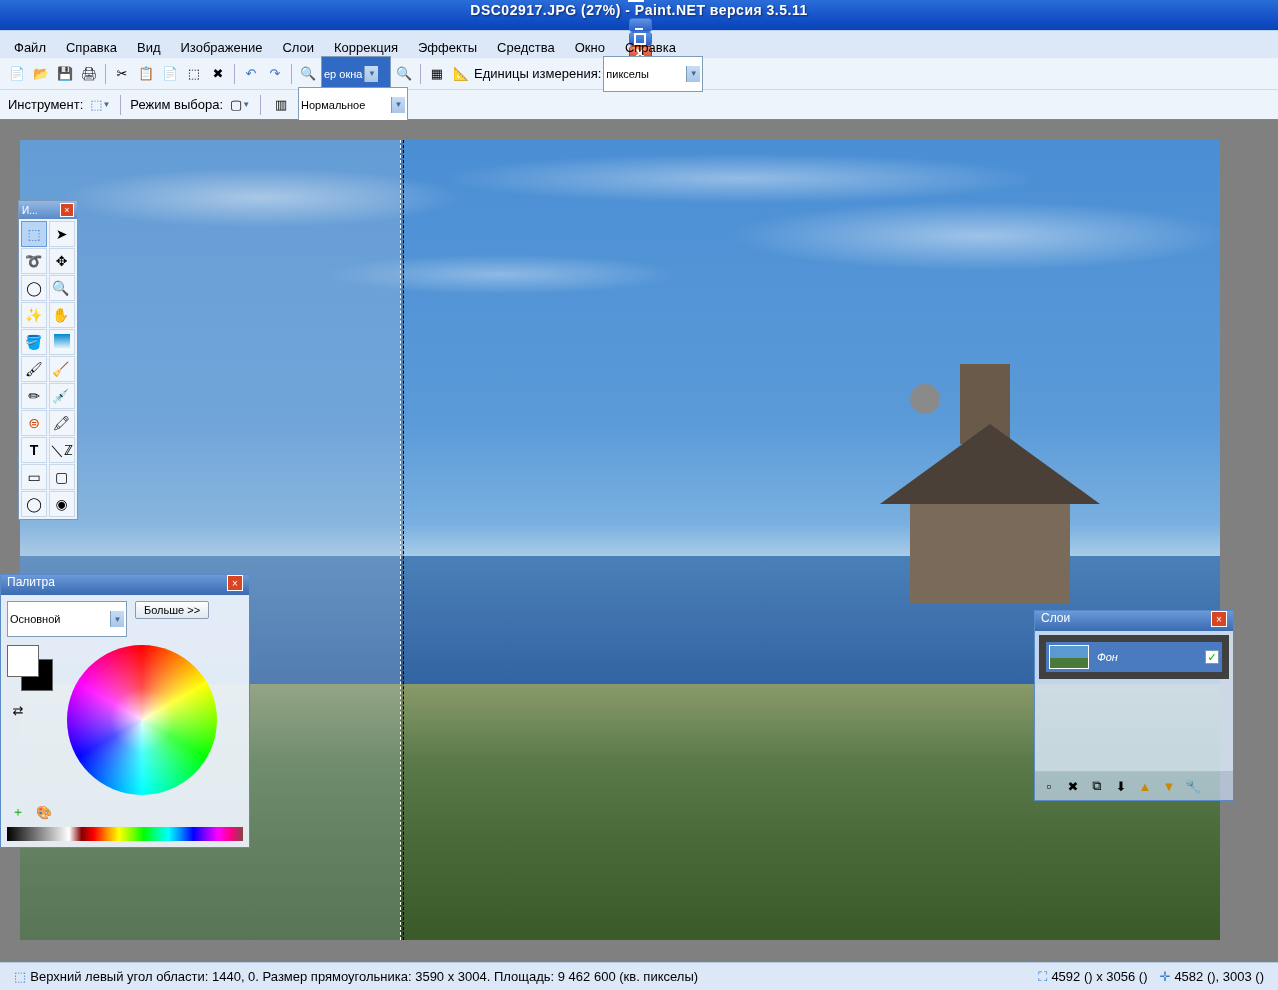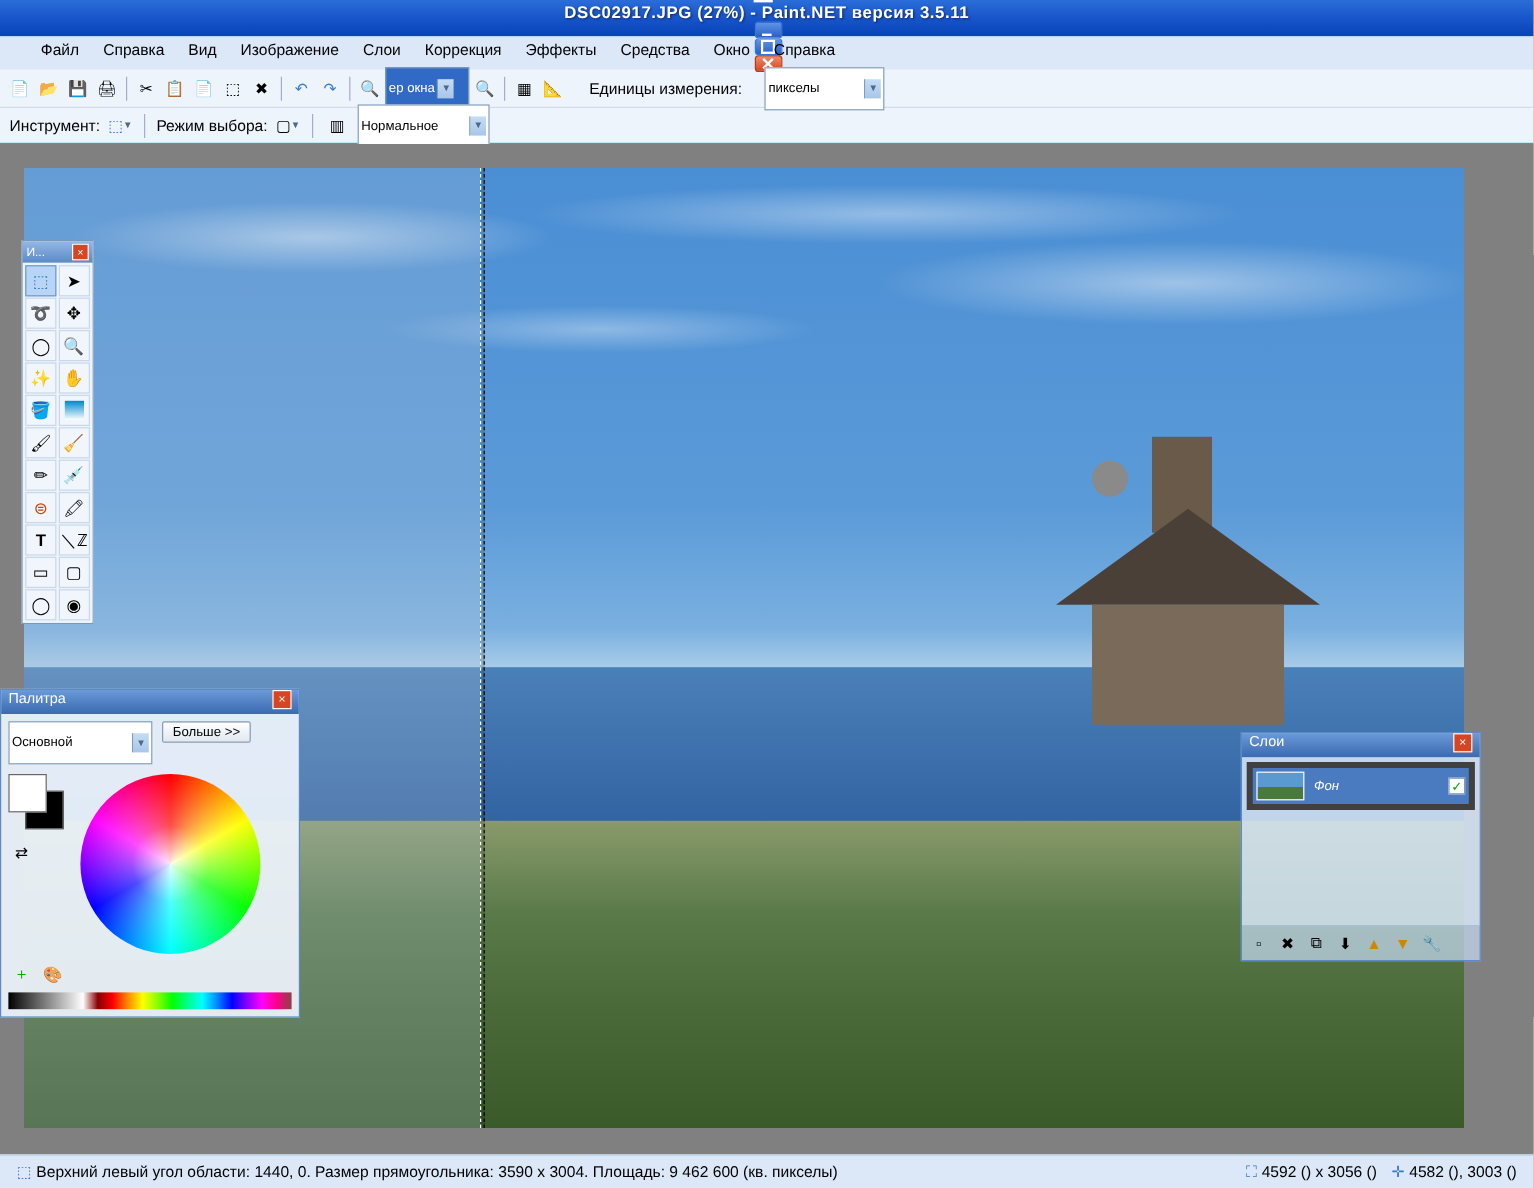--- a/index.html
+++ b/index.html
@@ -4,26 +4,26 @@
 <style>
 * { box-sizing: border-box; margin: 0; padding: 0; }
 body { font-family: Tahoma, Arial, sans-serif; font-size: 11px; width: 1278px; height: 990px; overflow: hidden; background: #ece9d8; position: relative; }
 .titlebar { height: 30px; background: linear-gradient(to bottom, #2a6dd8 0%, #1855cb 50%, #0843b7 100%); display: flex; align-items: center; padding: 0 4px; color: #fff; font-weight: bold; font-size: 14px; flex-direction: column; }
 .titlebar .icon { width: 16px; height: 16px; background: linear-gradient(135deg,#fff,#8af); margin-right: 6px; border: 1px solid #fff; }
 .titlebar .title { flex: 1; text-shadow: 1px 1px 2px rgba(0,0,0,0.5); letter-spacing: 0.5px; }
 .titlebar .wbtn { width: 23px; height: 23px; margin-left: 2px; border-radius: 3px; display: flex; align-items: center; justify-content: center; font-weight: bold; font-size: 14px; cursor: pointer; }
 .titlebar .min { background: linear-gradient(#5f93e6,#2a5fc6); border: 1px solid #3a74d5; }
 .titlebar .max { background: linear-gradient(#5f93e6,#2a5fc6); border: 1px solid #3a74d5; }
 .titlebar .close { background: linear-gradient(#f08a6a,#d84522); border: 1px solid #b33a1a; }
-.menubar { height: 28px; background: #dce8f8; display: flex; align-items: flex-start; padding: 0 24px; font-size: 13px; border-top: 1px solid #bcd2eb; }
+.menubar { height: 28px; background: #dce8f8; display: flex; align-items: flex-end; padding: 0 4px; font-size: 13px; border-top: 1px solid #bcd2eb; }
 .menubar .mitem { padding: 3px 10px; cursor: pointer; color: #000; }
 .toolbar1 { height: 32px; background: #eef4fc; display: flex; align-items: center; padding: 0 6px; gap: 2px; border-bottom: 1px solid #d0dcec; }
 .tbtn { width: 22px; height: 22px; border: 1px solid transparent; display: flex; align-items: center; justify-content: center; font-size: 13px; cursor: pointer; border-radius: 2px; }
 .sep { width: 1px; height: 20px; background: #aac; margin: 0 3px; }
-.toolbar1 .lbl { font-size: 13px; color: #000; margin: 0 17px; }
+.toolbar1 .lbl { font-size: 13px; color: #000; margin: 0 0; }
 .combo { height: 36px; border: 1px solid #7f9db9; background: #fff; font-size: 11px; padding: 16px 2px; display: inline-flex; align-items: center; position: relative; }
 .combo.sel { background: #316ac5; color: #fff; }
 .combo .arrow { width: 14px; height: 16px; background: linear-gradient(#c6dcf6,#a8c6e8); border-left: 1px solid #7f9db9; margin-left: 2px; display: flex; align-items: center; justify-content: center; font-size: 8px; color: #4a6a8a; }
 .toolbar2 { height: 30px; background: #eef4fc; display: flex; align-items: center; padding: 0 8px; gap: 6px; border-bottom: 1px solid #14b8a6; font-size: 13px; }
 .canvas-area { position: absolute; top: 120px; left: 0; right: 0; bottom: 28px; background: #808080; overflow: hidden; }
 .canvas-img { position: absolute; top: 20px; left: 20px; width: 1200px; height: 800px; background: linear-gradient(to bottom, #4a8ed4 0%, #5a9ad8 35%, #7ab0e0 48%, #a8cce8 52%, #3a7ab0 58%, #3565a0 66%, #6a8a5a 72%, #4a7042 100%); overflow: hidden; }
 .sky-clouds { position: absolute; top: 0; left: 0; right: 0; height: 48%; background: 
   radial-gradient(ellipse 200px 30px at 20% 15%, rgba(255,255,255,0.5), transparent),
   radial-gradient(ellipse 300px 25px at 60% 10%, rgba(255,255,255,0.4), transparent),
   radial-gradient(ellipse 250px 35px at 80% 25%, rgba(255,255,255,0.45), transparent),
@@ -53,21 +53,21 @@
 .more-btn { padding: 2px 8px; border: 1px solid #8a9ab0; background: linear-gradient(#fff,#e0e8f0); cursor: pointer; font-size: 11px; border-radius: 2px; }
 .swatch-pair { position: relative; width: 50px; height: 50px; }
 .sw-bg { position: absolute; top: 14px; left: 14px; width: 32px; height: 32px; background: #000; border: 1px solid #666; }
 .sw-fg { position: absolute; top: 0; left: 0; width: 32px; height: 32px; background: #fff; border: 1px solid #666; }
 .color-wheel { width: 150px; height: 150px; border-radius: 50%; margin-left: 10px; background: conic-gradient(red, yellow, lime, cyan, blue, magenta, red); position: relative; }
 .color-wheel::after { content: ''; position: absolute; inset: 0; border-radius: 50%; background: radial-gradient(circle, rgba(255,255,255,0.9) 0%, rgba(255,255,255,0.3) 30%, transparent 70%); }
 .colors-bottom { display: flex; gap: 4px; margin-top: 6px; align-items: center; }
 .color-strip { height: 14px; flex: 1; background: linear-gradient(to right, #000, #333, #666, #999, #ccc, #fff, #800, #f00, #f80, #ff0, #8f0, #0f0, #0f8, #0ff, #08f, #00f, #80f, #f0f, #f08, #844); margin-top: 4px; }
 .layers-panel { position: absolute; top: 610px; right: 44px; width: 200px; background: rgba(200,220,245,0.7); border: 1px solid #5a8ac8; z-index: 10; }
 .layers-body { padding: 4px; height: 140px; background: rgba(230,240,250,0.5); }
-.layer-row { display: flex; align-items: center; padding: 3px; background: #4a7ac0; color: #fff; font-size: 11px; border: 5px solid #404040; }
+.layer-row { display: flex; align-items: center; padding: 3px; background: #4a7ac0; color: #fff; font-size: 11px; border: 7px solid #404040; }
 .layer-thumb { width: 40px; height: 24px; background: linear-gradient(to bottom,#5a9ad0 55%,#4a7a3a 55%); border: 1px solid #fff; margin-right: 8px; }
 .layer-chk { margin-left: auto; width: 14px; height: 14px; background: #fff; border: 1px solid #7a98b8; display: flex; align-items: center; justify-content: center; color: #0a0; font-size: 11px; }
 .layers-tools { display: flex; gap: 2px; padding: 3px; border-top: 1px solid #a8c0d8; }
 .statusbar { position: absolute; bottom: 0; left: 0; right: 0; height: 28px; background: #dce8f8; display: flex; align-items: center; padding: 0 8px; font-size: 13px; border-top: 1px solid #b0c8e0; }
 .statusbar .seg { display: flex; align-items: center; gap: 4px; padding: 0 6px; }
 .statusbar .spacer { flex: 1; }
 </style>
 </head>
 <body>
 

